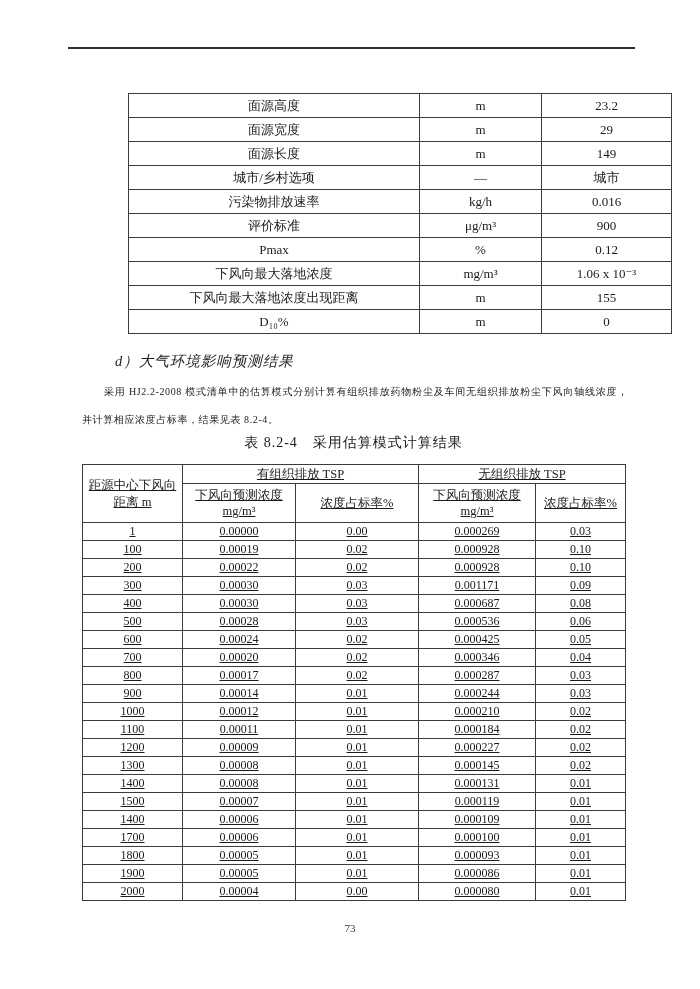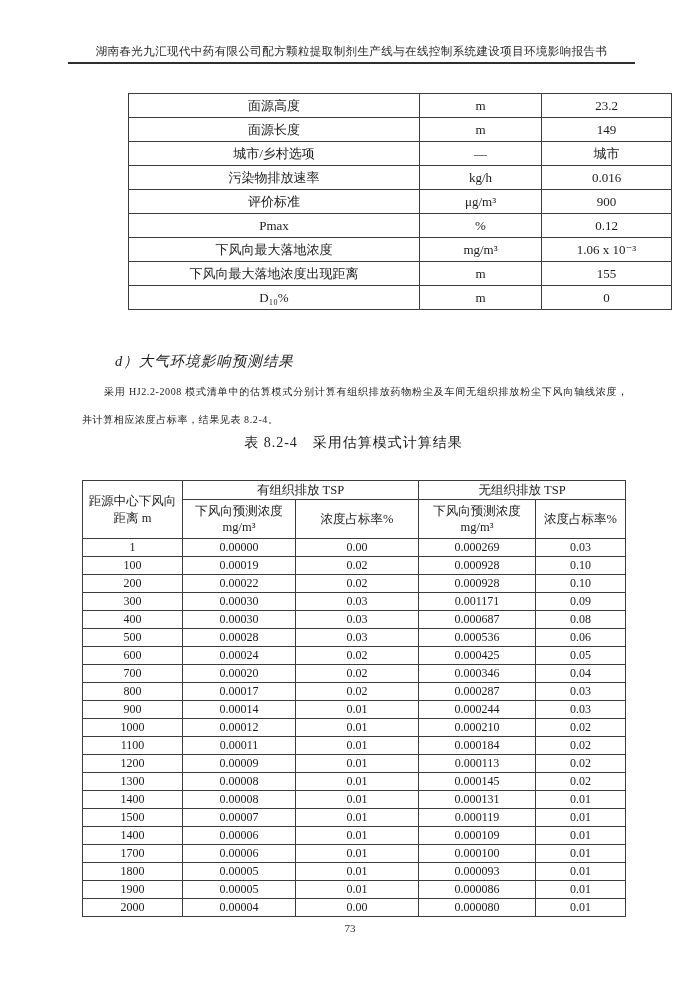--- a/index.html
+++ b/index.html
@@ -42,54 +42,58 @@
     position:absolute; top:378px; left:82px; width:546px;
     font-size:10px; line-height:27.5px;
     text-indent:2.2em; text-align:justify; letter-spacing:0.6px;
   }
   .table-caption {
     position:absolute; top:434px; left:82px; width:543px;
     font-size:14px; text-align:center; letter-spacing:1px;
   }
 
   
-  .est-table { position:absolute; top:480px; left:82px; width:543px; }
+  .est-table { position:absolute; top:464px; left:82px; width:543px;text-decoration:underline; }
   .est-table th { font-size:12.5px; }
   .est-table thead .group-row th { height:18px; }
   .est-table thead .sub-row th { height:38px; line-height:16px; }
   .est-table td { height:17px; line-height:17px; font-size:12px; }
   .pre { white-space:pre-line; }
 
   
   .page-footer {
     position:absolute; top:922px; left:0; width:100%;
     text-align:center; font-size:11px; color:#333;
   }
 </style>
 </head>
 <body>
 
 <div class="page">
 
   <div class="doc-header">
-    <div class="doc-header-title">湖南春光九汇现代中药有限公司配方颗粒提取制剂生产线与在线控制系统建设项目环境影响报告书</div>
     <div class="doc-header-rule"></div>
   </div>
 
   <table class="params-table">
     <colgroup>
       <col style="width:291px">
         <col style="width:122px">
         <col style="width:130px">
     </colgroup>
     <tbody>
         <tr>
           <td>面源高度</td>
           <td>m</td>
           <td>23.2</td>
+        </tr>
+        <tr>
+          <td>面源宽度</td>
+          <td>m</td>
+          <td>29</td>
         </tr>
         <tr>
           <td>面源长度</td>
           <td>m</td>
           <td>149</td>
         </tr>
         <tr>
           <td>城市/乡村选项</td>
           <td>—</td>
           <td>城市</td>
@@ -239,21 +243,21 @@
           <td>1100</td>
           <td>0.00011</td>
           <td>0.01</td>
           <td>0.000184</td>
           <td>0.02</td>
         </tr>
         <tr>
           <td>1200</td>
           <td>0.00009</td>
           <td>0.01</td>
-          <td>0.000113</td>
+          <td>0.000227</td>
           <td>0.02</td>
         </tr>
         <tr>
           <td>1300</td>
           <td>0.00008</td>
           <td>0.01</td>
           <td>0.000145</td>
           <td>0.02</td>
         </tr>
         <tr>

